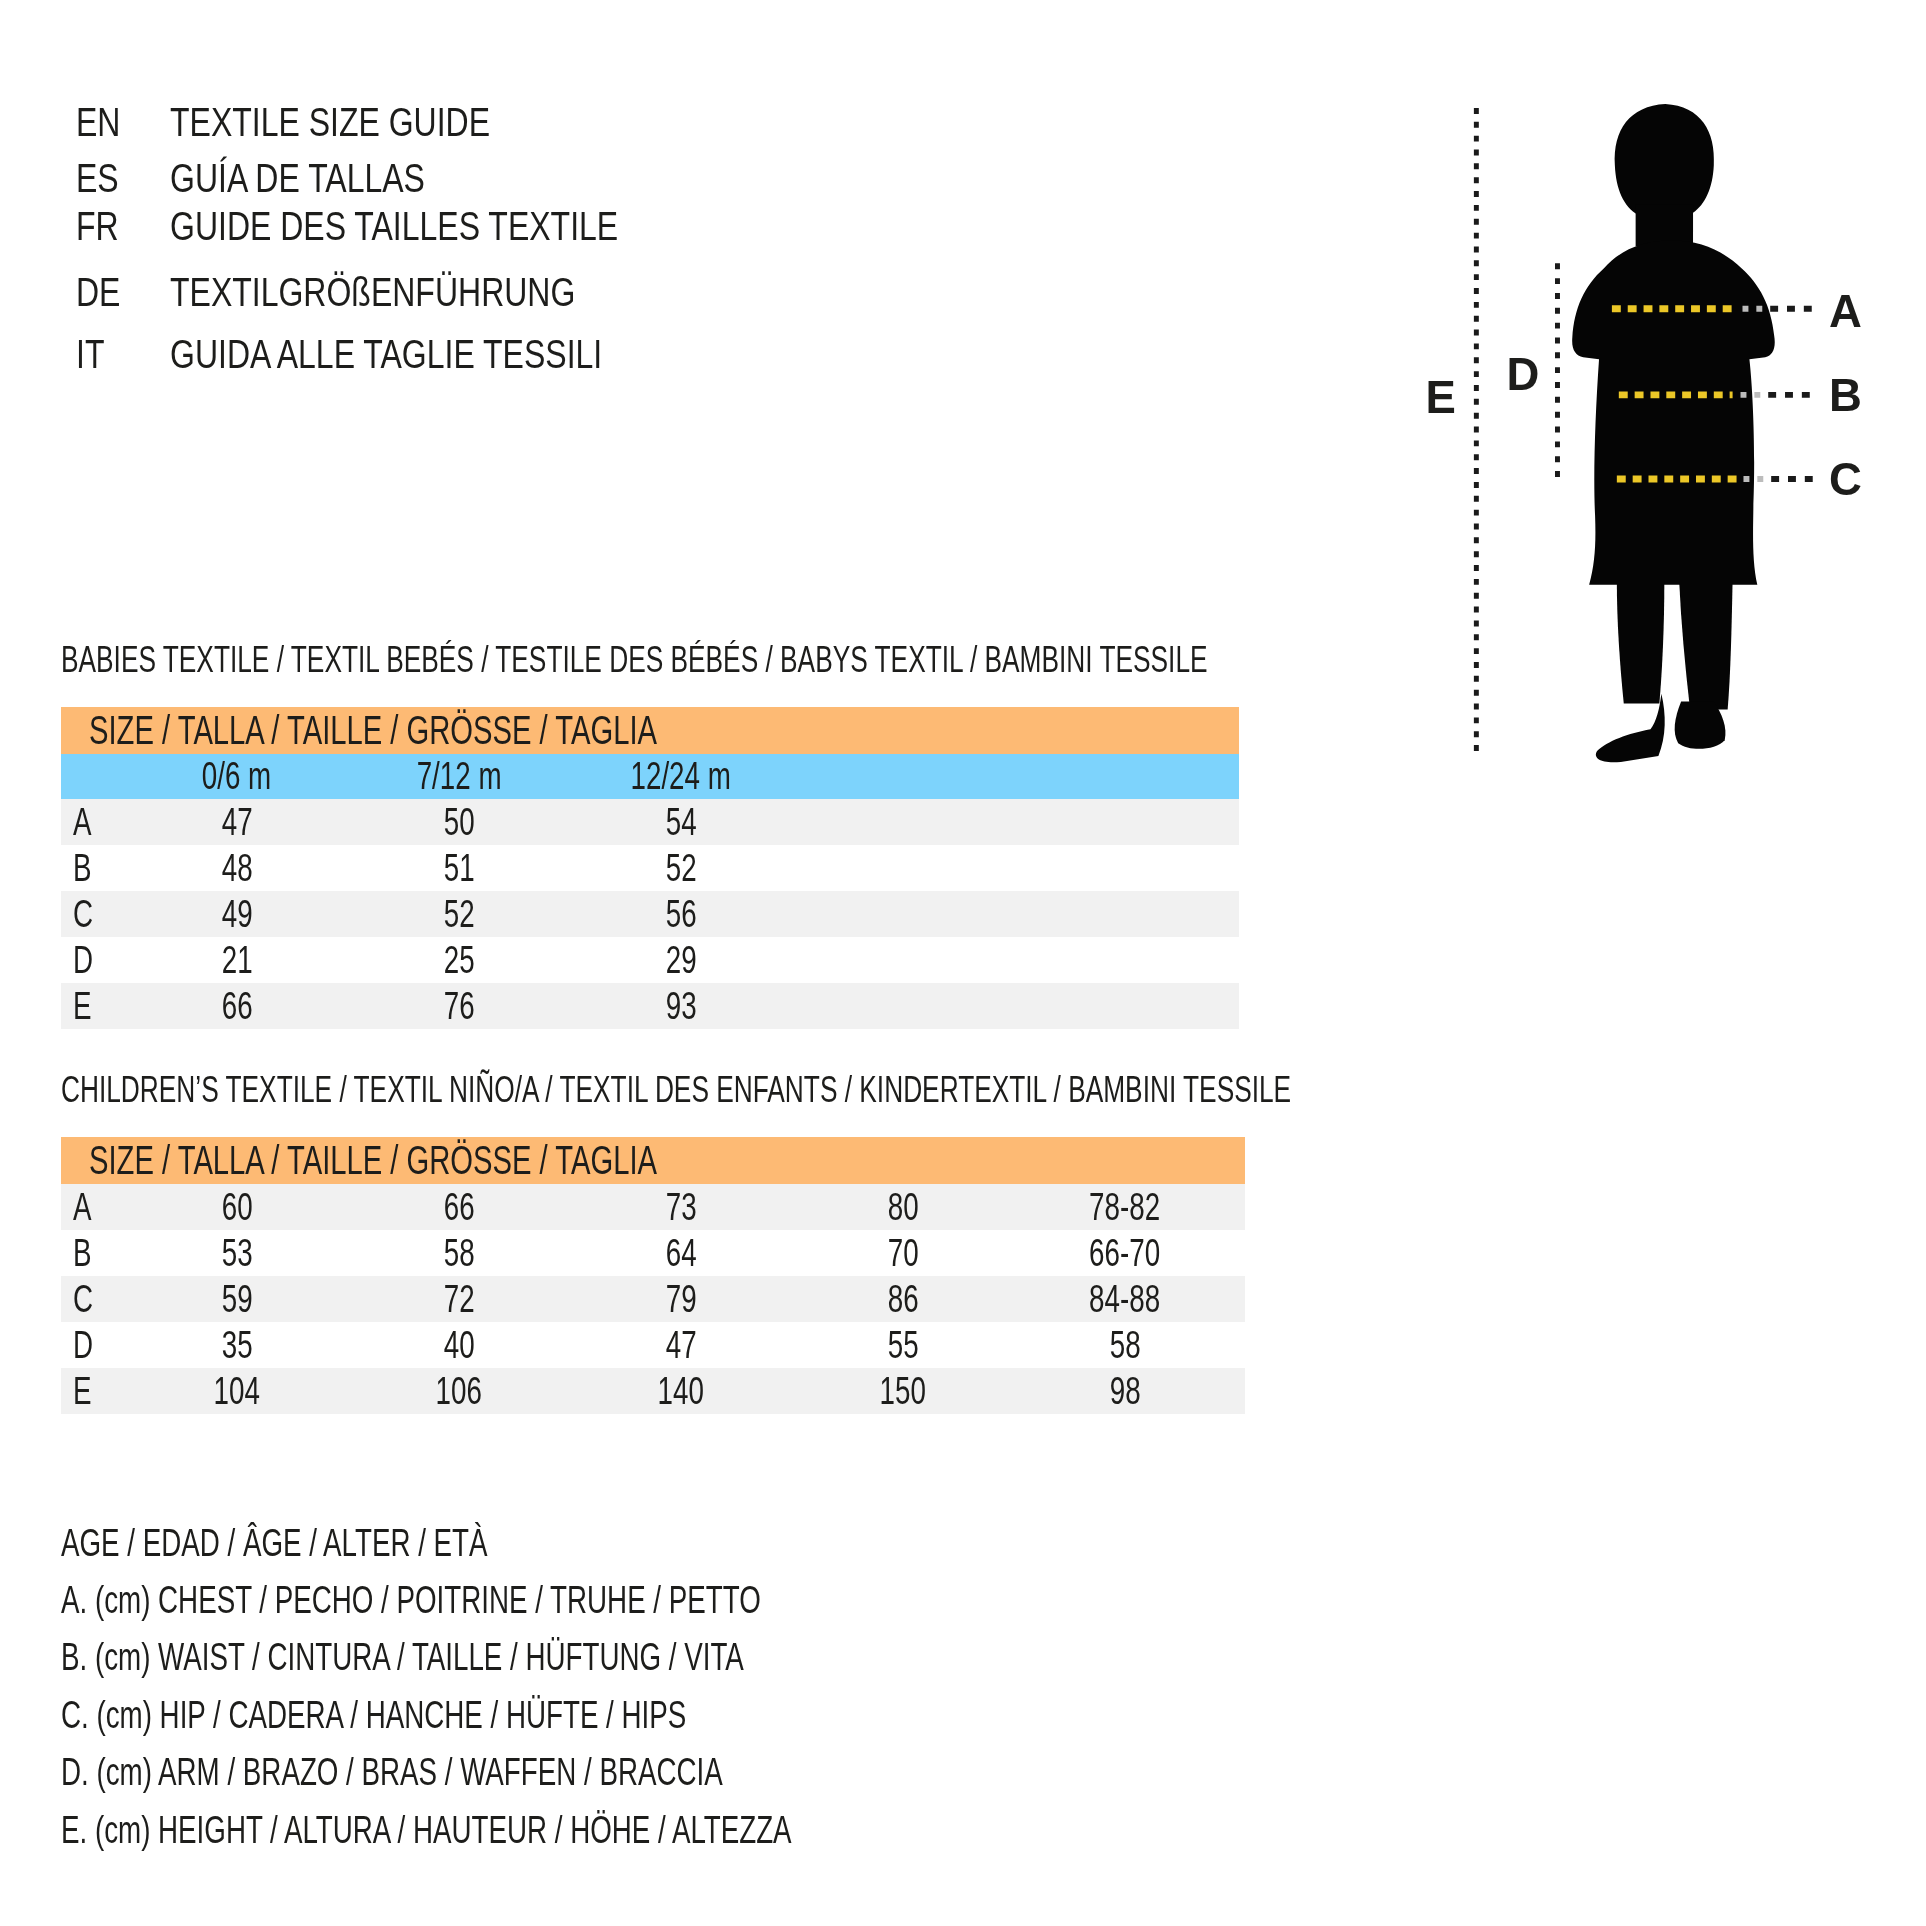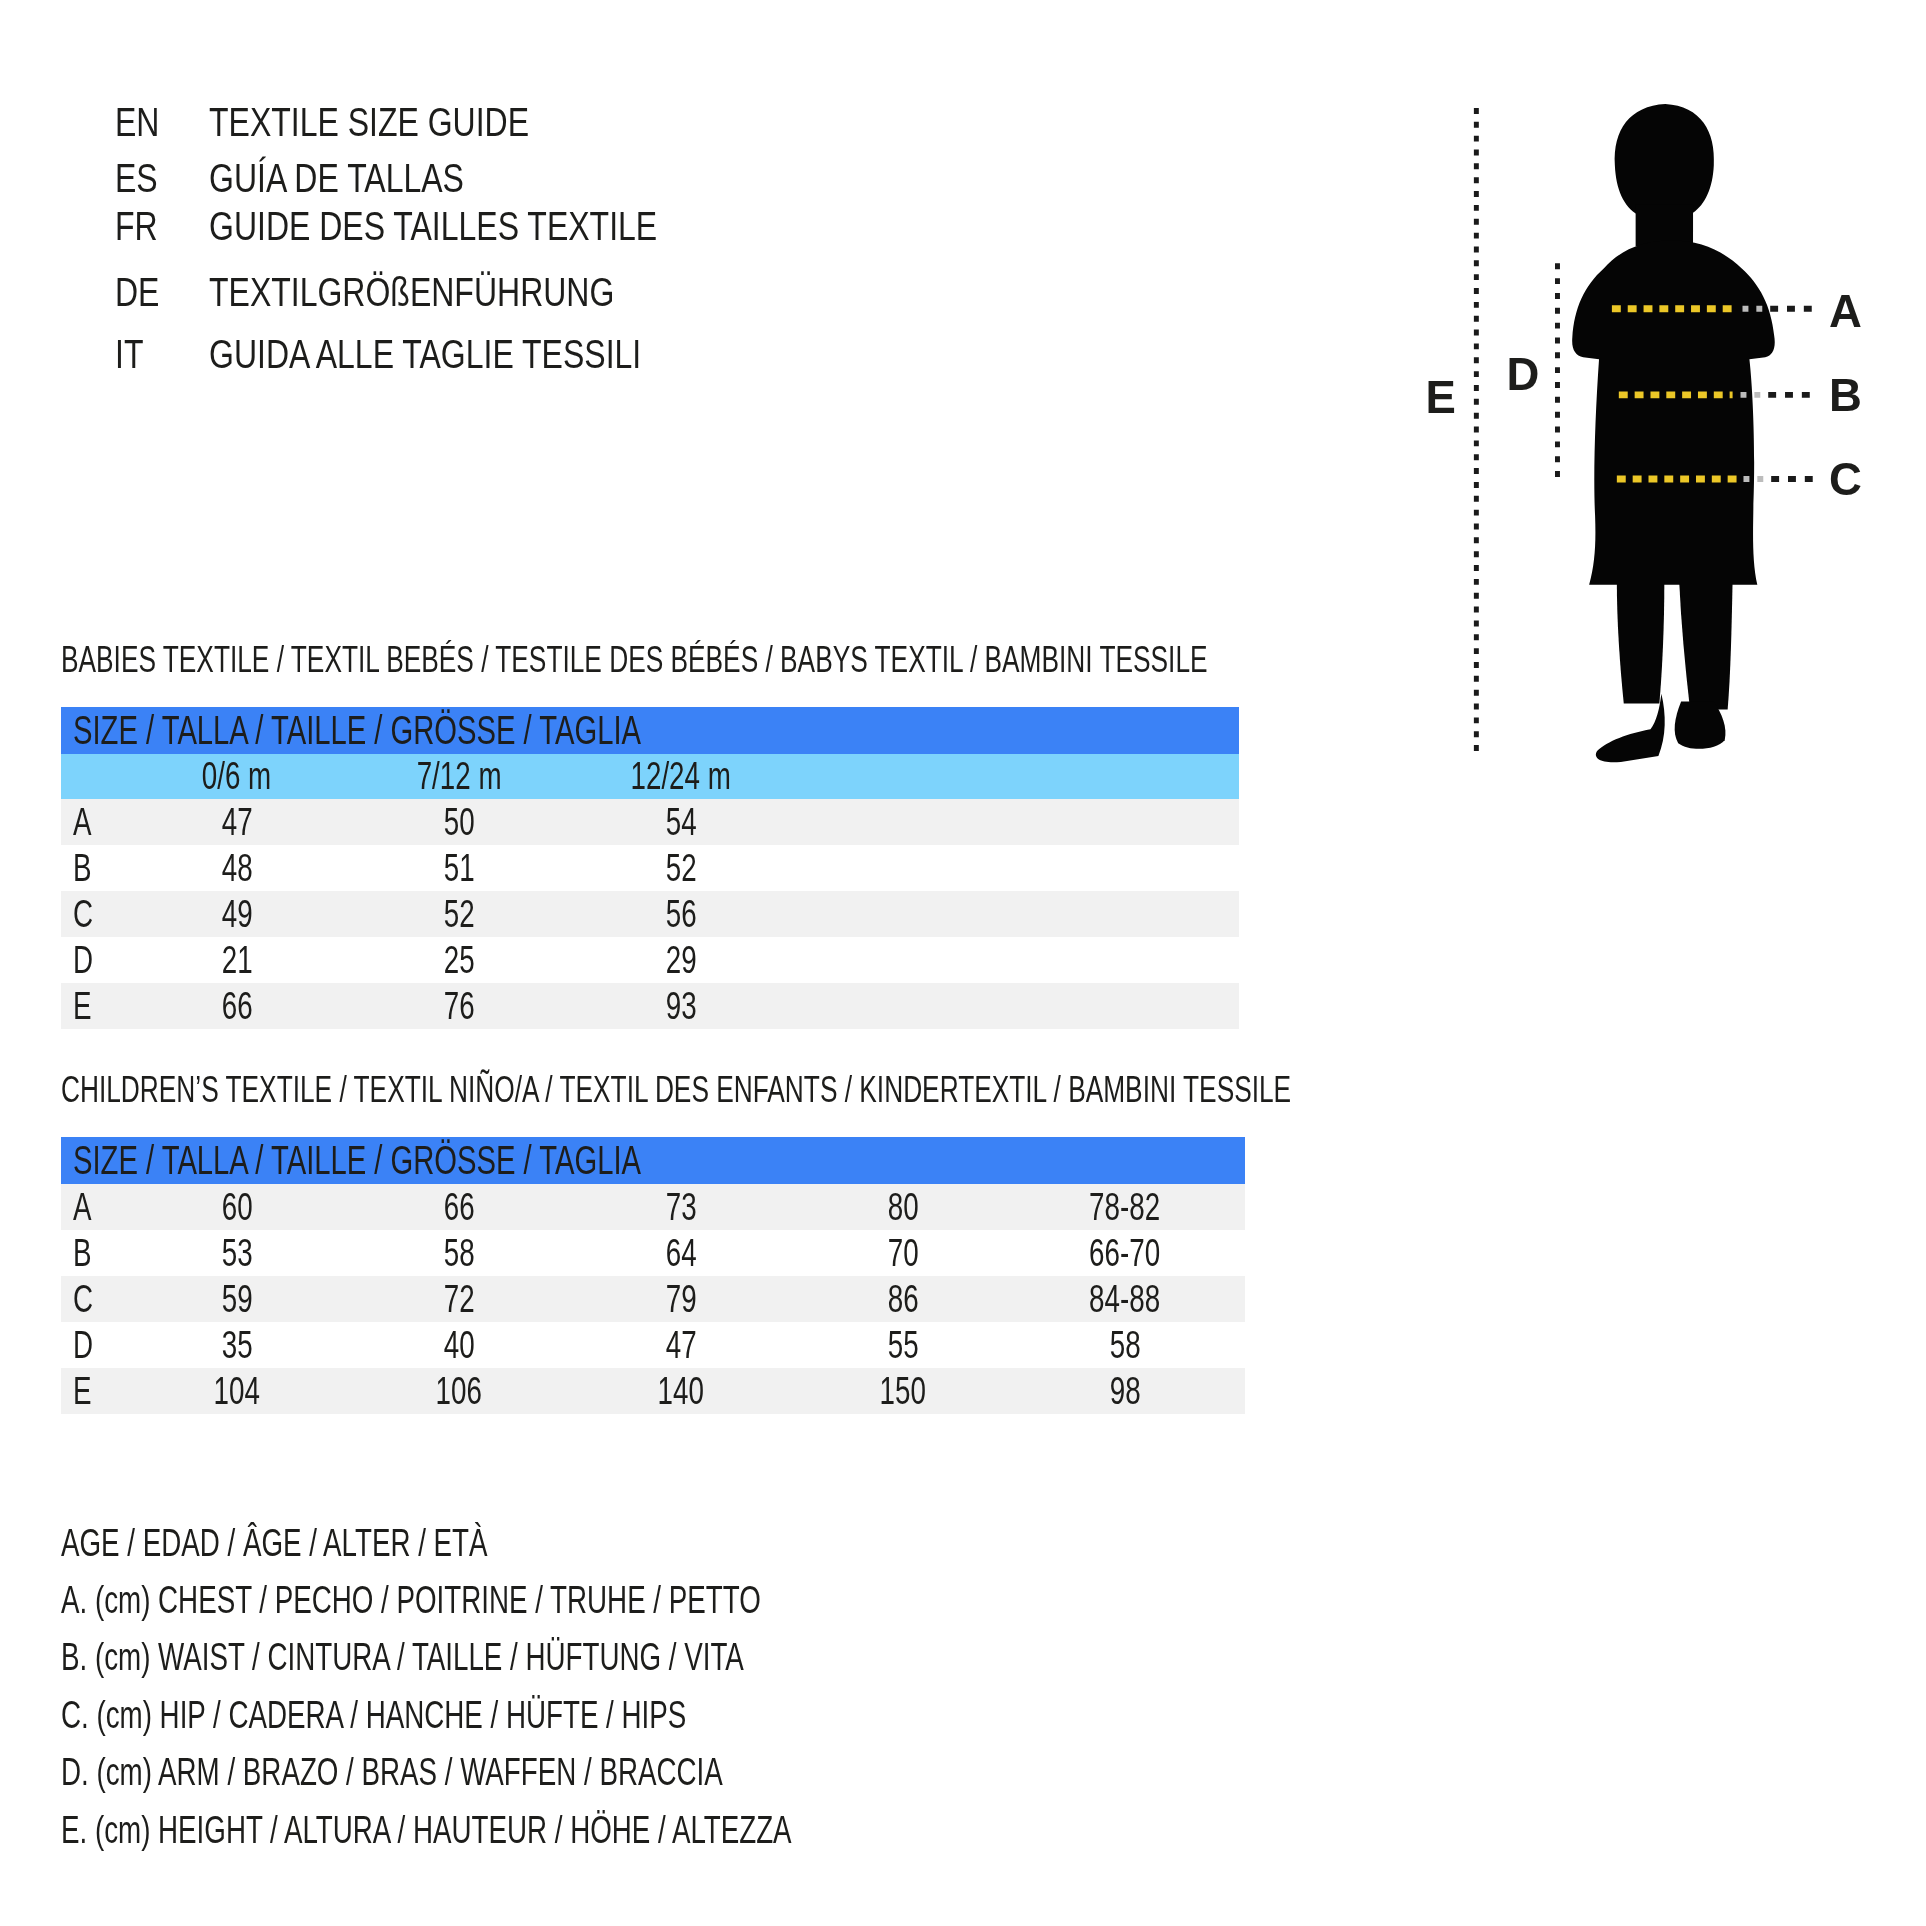--- a/index.html
+++ b/index.html
@@ -8,28 +8,28 @@
     font-family:"Liberation Sans",sans-serif;color:#1d1d1b;
   }
   .abs{position:absolute;}
   
   .cx{display:inline-block;transform:scaleX(.73);transform-origin:0 50%;white-space:nowrap;}
   .cx8{display:inline-block;transform:scaleX(.80);transform-origin:0 50%;white-space:nowrap;}
   .cxc{display:inline-block;transform:scaleX(.73);transform-origin:50% 50%;white-space:nowrap;}
 
   
   .lang-row{position:absolute;left:76px;display:flex;font-size:40px;line-height:40px;letter-spacing:0;}
-  .lang-code{width:94px;flex:0 0 94px;margin-left:39px;}
+  .lang-code{width:94px;flex:0 0 94px;}
 
   
   .sec-heading{position:absolute;left:61px;font-size:36px;line-height:40px;}
 
   
   .sizetable{position:absolute;left:61px;}
-  .tbar{background:#3b82f6;height:47px;line-height:47px;font-size:40px;padding-left:12px;}
+  .tbar{background:#fdba74;height:47px;line-height:47px;font-size:40px;padding-left:28px;}
   .thead-row{display:flex;height:45px;line-height:45px;font-size:38px;background:#7dd3fc;}
   .trow{display:flex;height:46px;line-height:46px;font-size:38px;}
   .trow.odd{background:#f1f1f1;}
   .cl{width:65px;flex:0 0 65px;padding-left:12px;box-sizing:border-box;}
   .cd{width:222px;flex:0 0 222px;text-align:center;}
   .fill{flex:1 1 auto;}
 
   
   .legend-row{position:absolute;left:61px;font-size:38px;line-height:38px;text-decoration:underline;}
 

